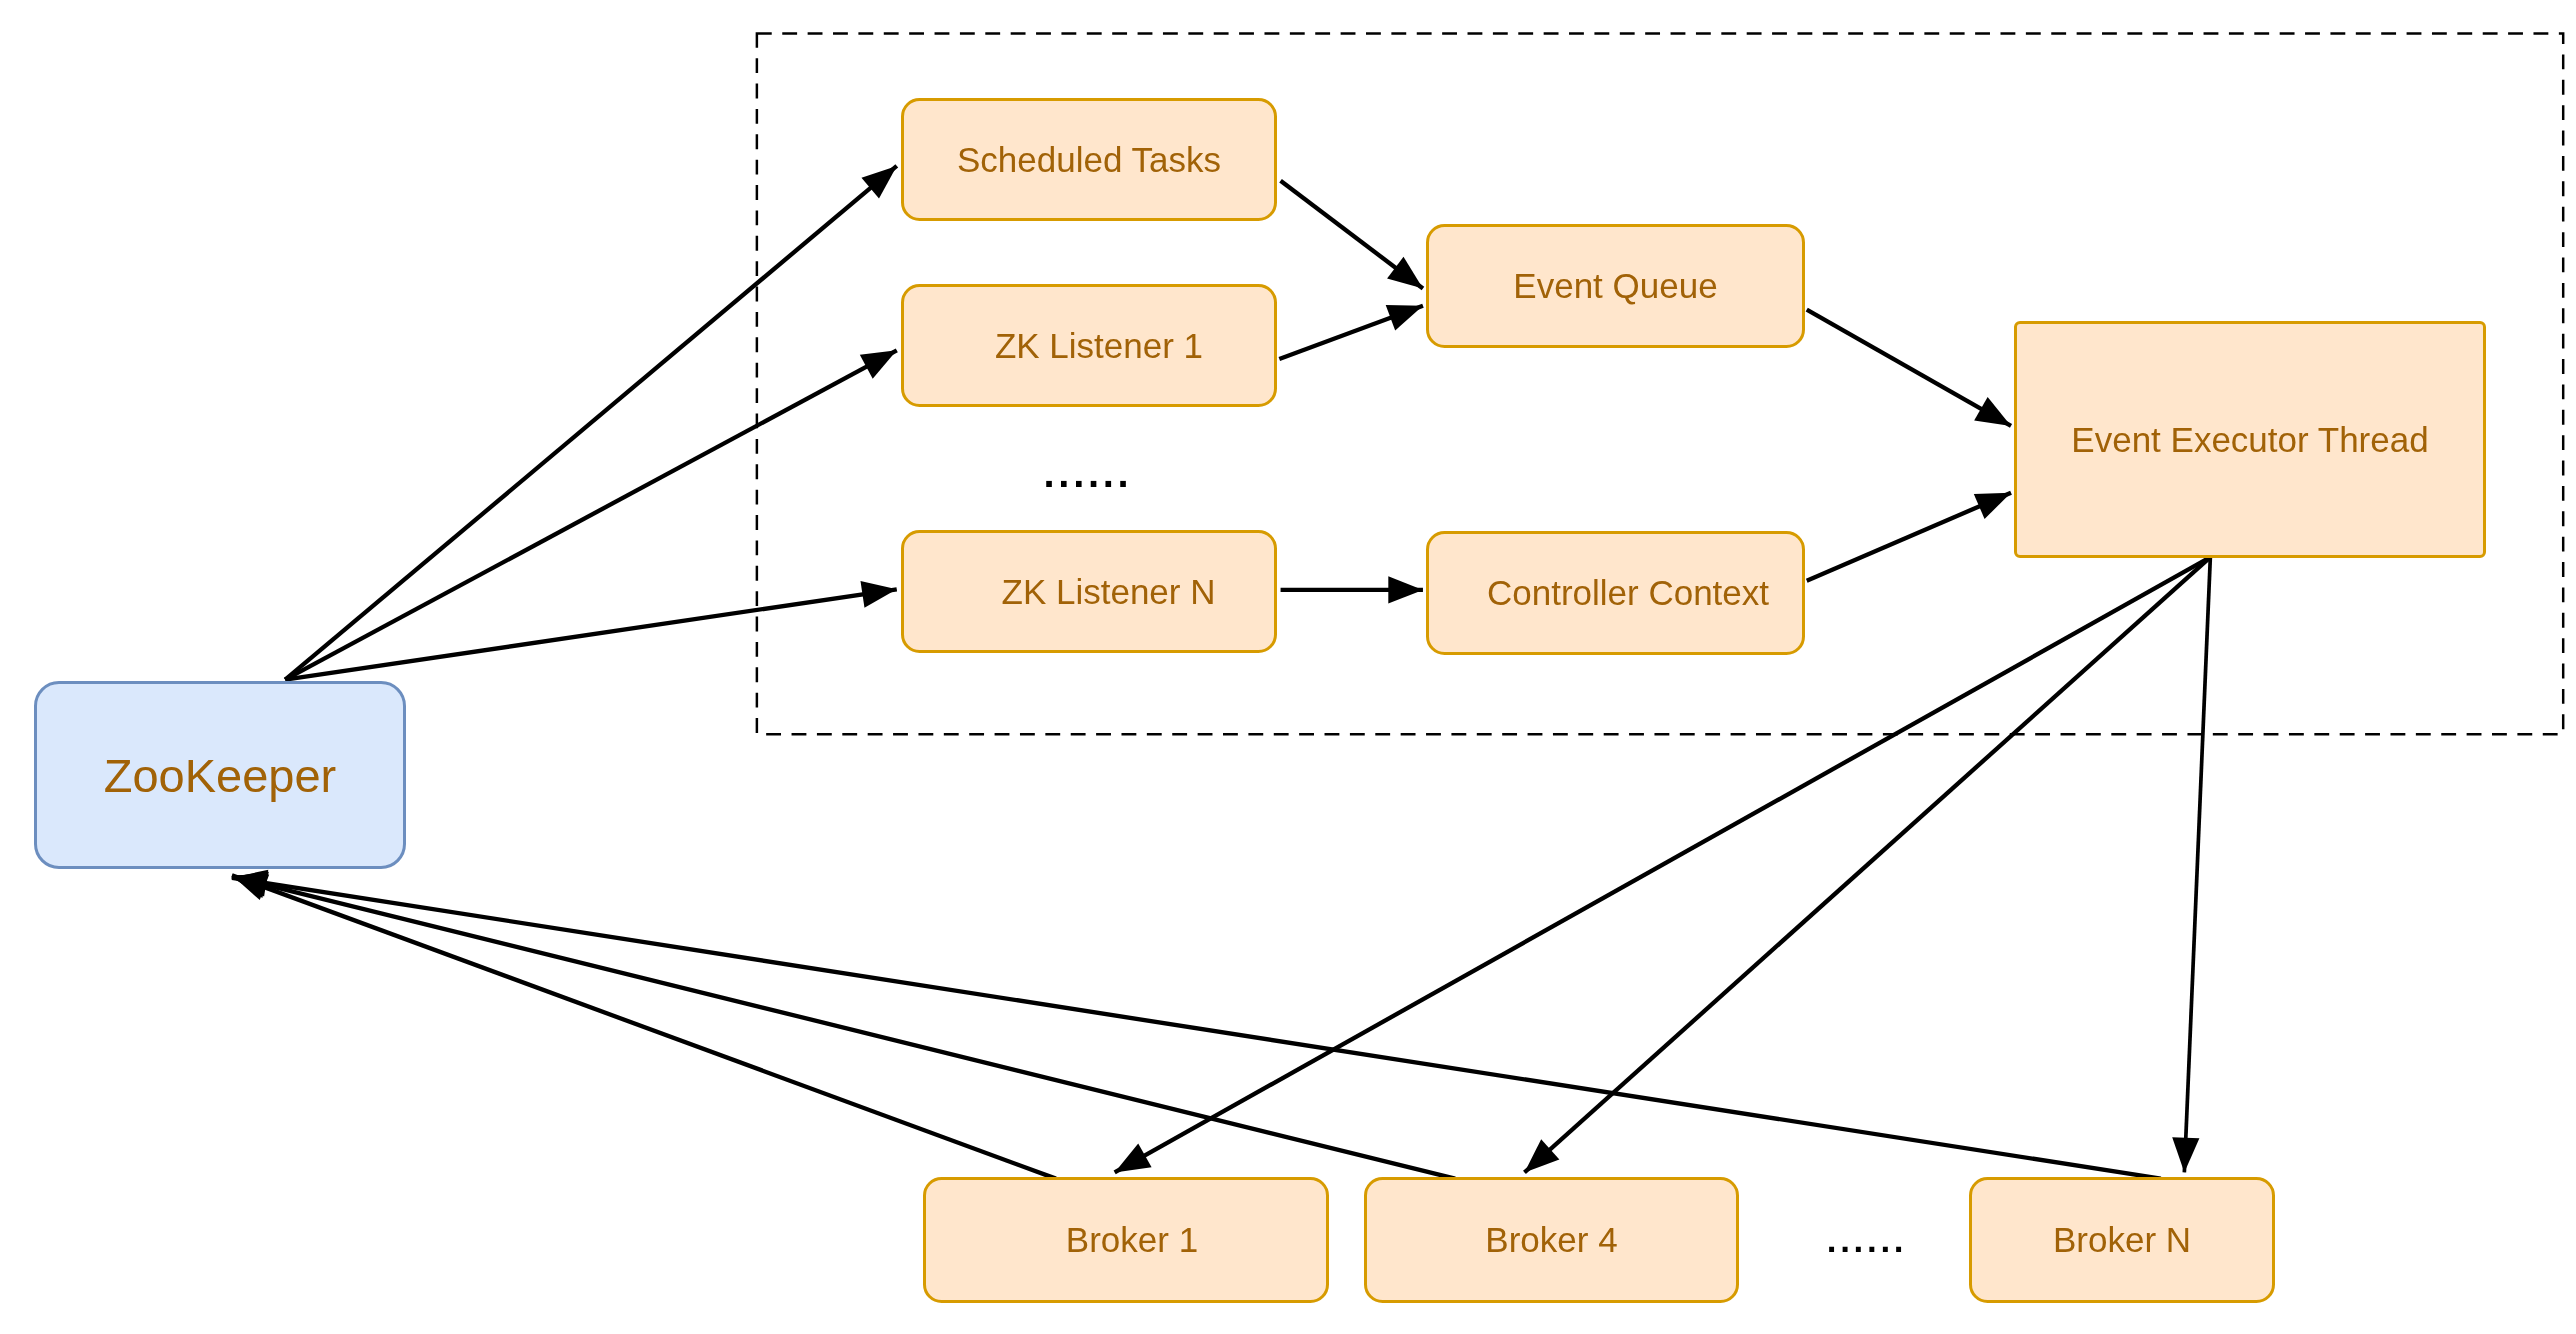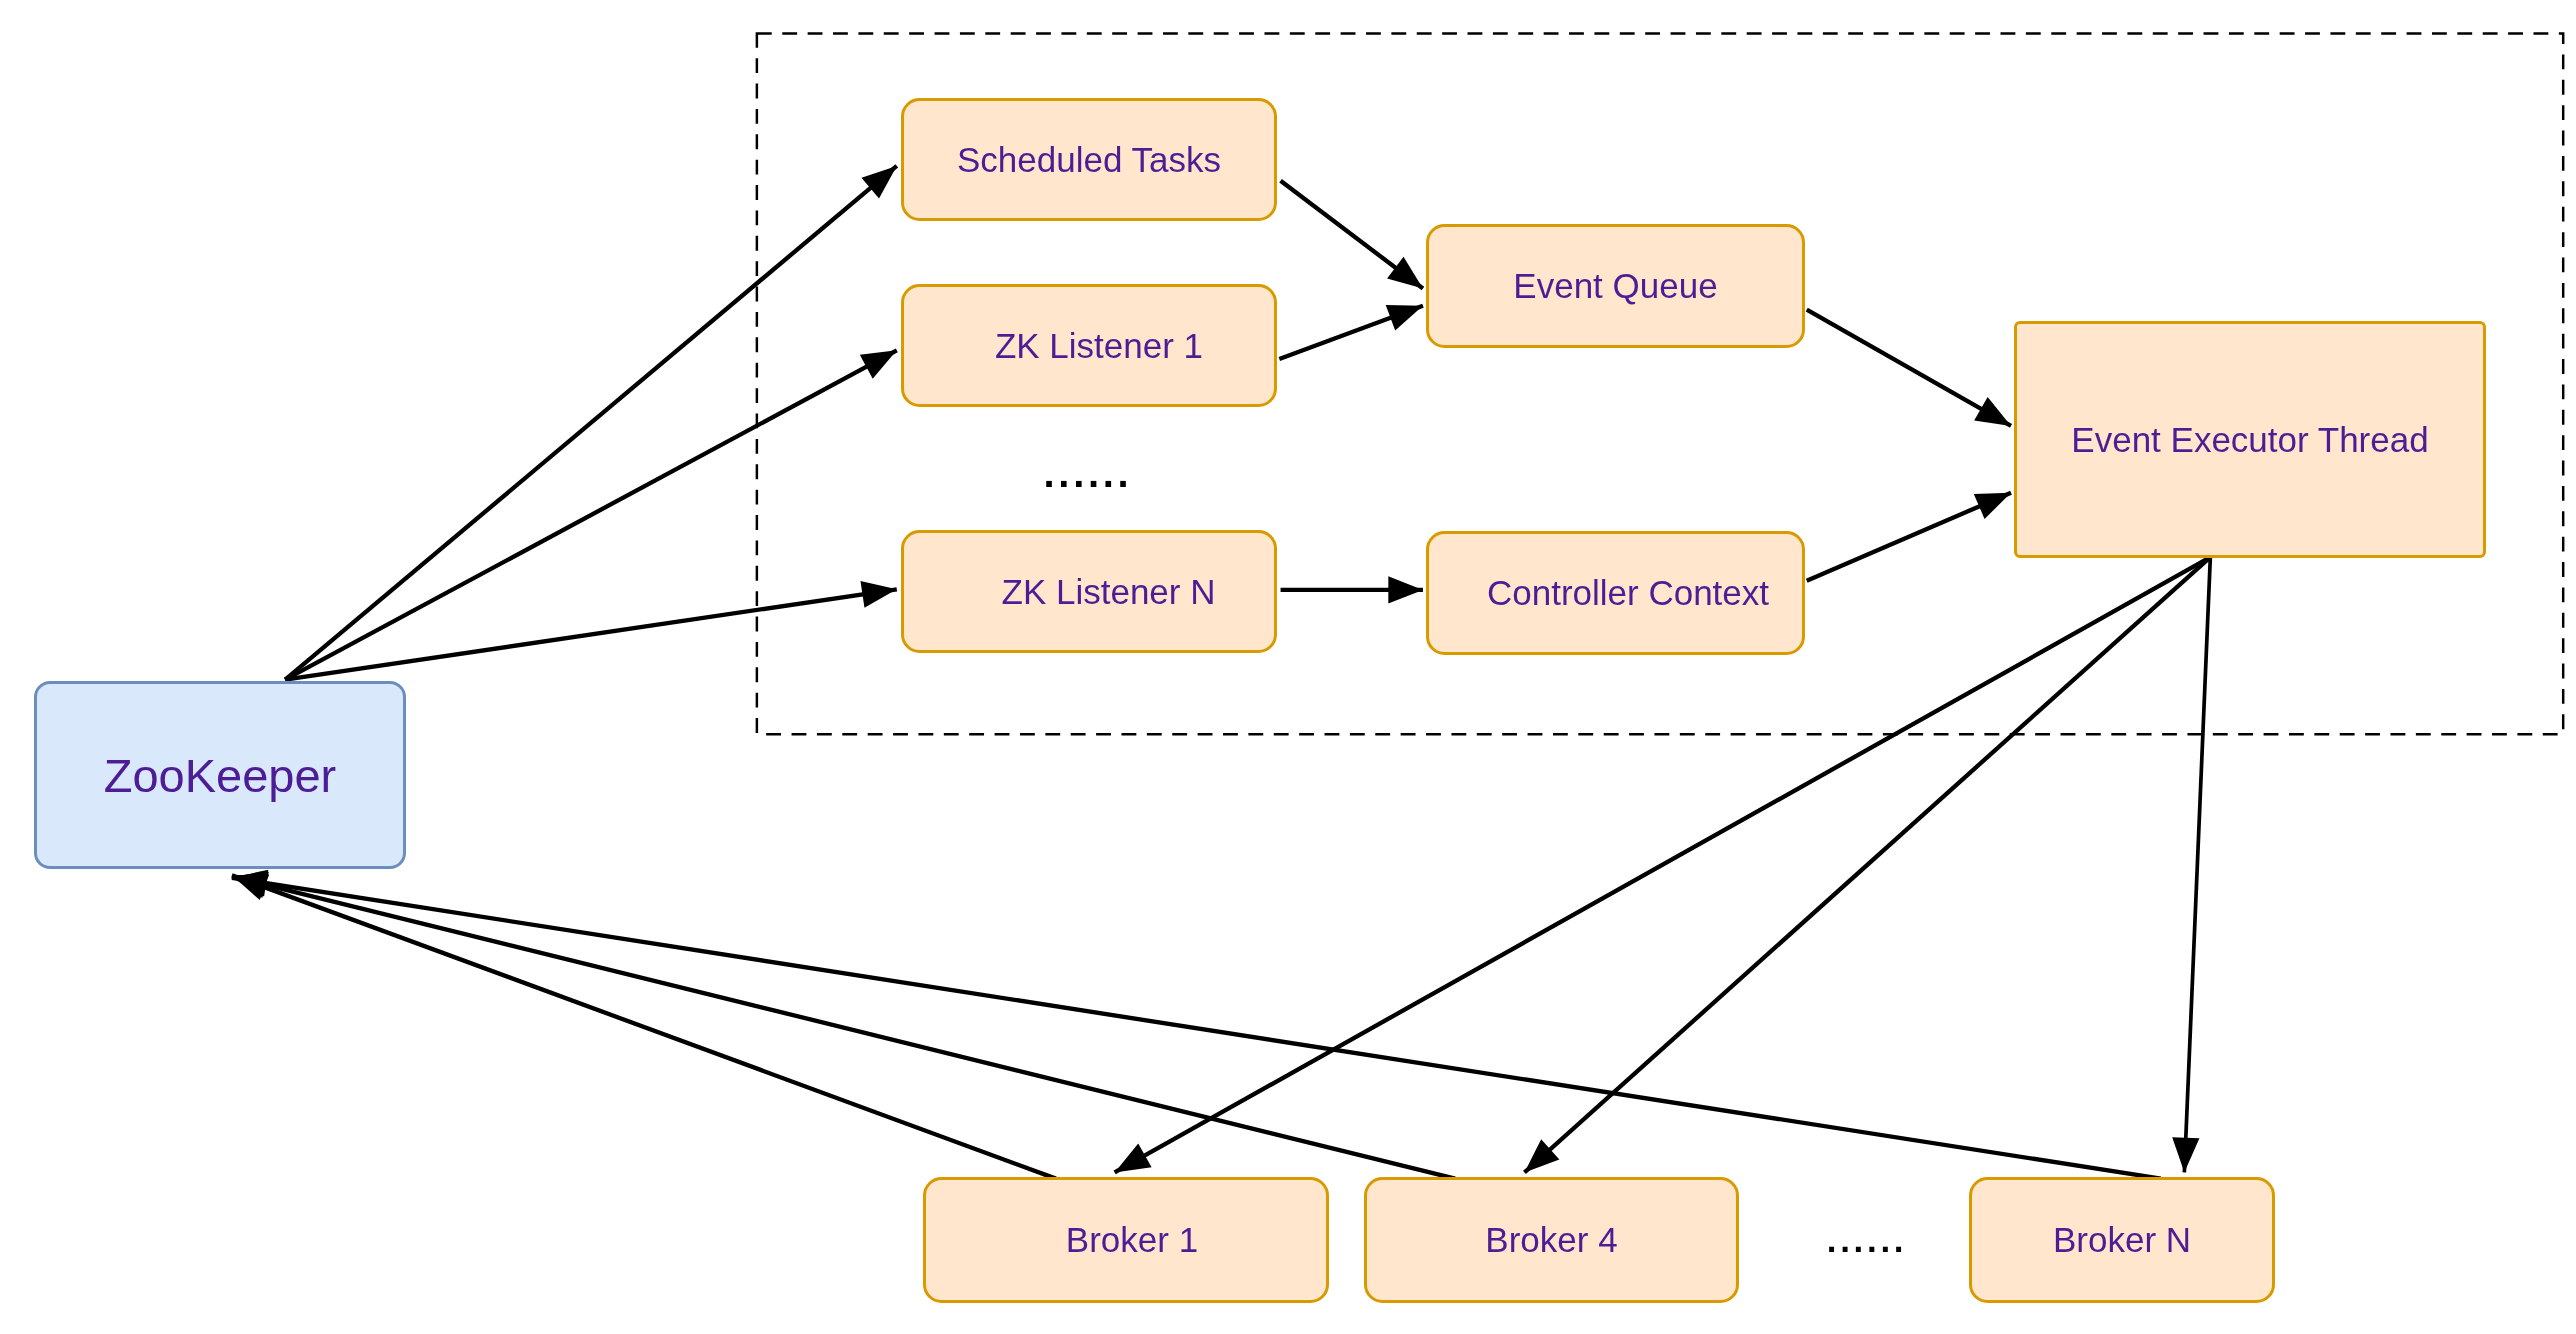--- a/index.html
+++ b/index.html
@@ -24,32 +24,32 @@
     z-index: 1;
   }
   .node {
     position: absolute;
     box-sizing: border-box;
     display: flex;
     align-items: center;
     justify-content: center;
     text-align: left;
     z-index: 2;
-    color: #4c1d95;
+    color: #a16207;
   }
   .node.orange {
     background: #ffe6cc;
     border: 3.7px solid #d79b00;
     border-radius: 18.6px;
     font-size: 35px;
   }
   .node.blue {
     background: #dae8fc;
     border: 3.7px solid #6c8ebf;
-    border-radius: 16px;
+    border-radius: 25px;
     font-size: 47px;
   }
   .ellipsis {
     position: absolute;
     z-index: 2;
     color: #000000;
     display: flex;
     align-items: center;
     justify-content: center;
     font-weight: bold;

